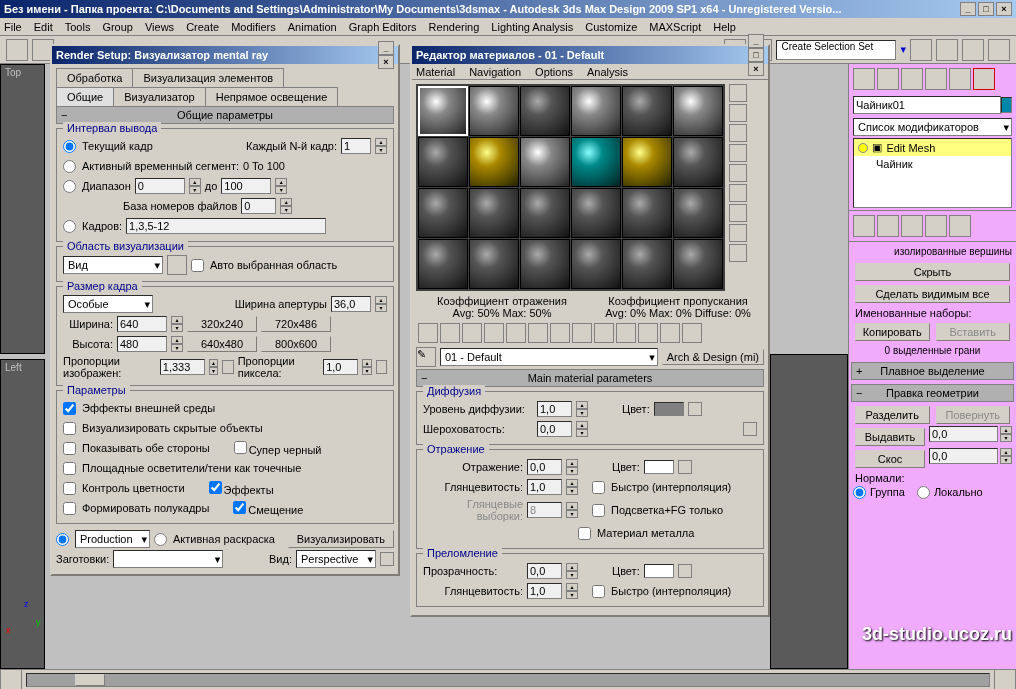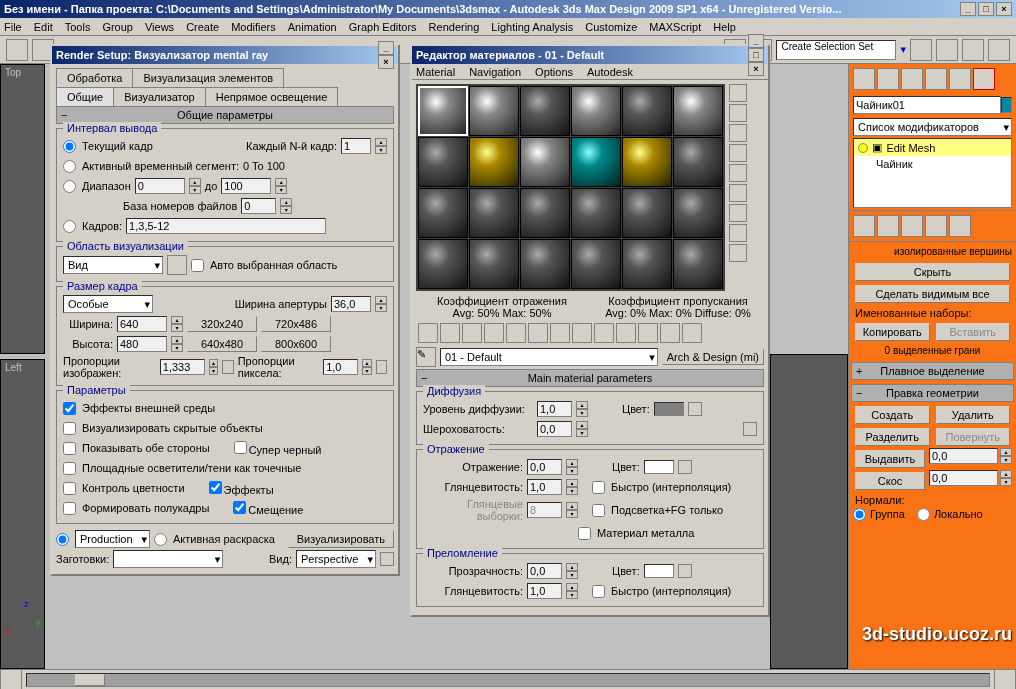--- a/index.html
+++ b/index.html
@@ -43,21 +43,21 @@
 .mat-slot.sel { border: 2px solid #fff; }
 .mat-slot.dark { background: radial-gradient(circle at 35% 30%, #aaa 0%, #555 30%, #111 100%); }
 .mat-slot.color1 { background: radial-gradient(circle at 35% 30%, #ff8 0%, #a80 30%, #220 100%); }
 .mat-slot.color2 { background: radial-gradient(circle at 35% 30%, #8ff 0%, #088 30%, #022 100%); }
 .mat-side { width: 20px; display: flex; flex-direction: column; gap: 2px; }
 .mat-side-btn { width: 18px; height: 18px; background: #d4d0c8; border: 1px solid #808080; }
 .icon-row { display: flex; gap: 2px; padding: 2px; }
 .icon-btn { width: 20px; height: 20px; background: #d4d0c8; border: 1px solid #808080; }
 .color-swatch { width: 30px; height: 14px; background: #808080; border: 1px inset #808080; }
 .lock-icon { width: 14px; height: 14px; background: #d4d0c8; border: 1px solid #808080; }
-.right-panel { position: absolute; right: 0; top: 0; width: 168px; bottom: 0; background: #f97316; border-left: 1px solid #808080; }
+.right-panel { position: absolute; right: 0; top: 0; width: 168px; bottom: 0; background: #f0abfc; border-left: 1px solid #808080; }
 .rp-icons { display: flex; flex-wrap: wrap; gap: 2px; padding: 4px; }
 .rp-icon { width: 22px; height: 22px; background: #d4d0c8; border: 1px solid #808080; }
 .rp-icon.red { border-color: #c00; }
 .rp-input { width: 150px; margin: 2px 4px; background: #fff; border: 1px inset #808080; padding: 2px; }
 .mod-list { margin: 2px 4px; background: #fff; border: 1px inset #808080; min-height: 70px; }
 .mod-item { padding: 2px 4px; display: flex; align-items: center; gap: 4px; }
 .mod-item.sel { background: #ffff80; }
 .mod-bulb { width: 10px; height: 10px; background: #ff0; border-radius: 50%; border: 1px solid #888; }
 .rp-btn { background: #d4d0c8; border: 1px outset #d4d0c8; padding: 2px 6px; font-size: 11px; margin: 2px; }
 .rp-row { display: flex; padding: 0 4px; gap: 2px; }
@@ -315,21 +315,21 @@
       <div class="win-btns">
         <div class="win-btn">_</div>
         <div class="win-btn">□</div>
         <div class="win-btn">×</div>
       </div>
     </div>
     <div class="menubar" style="height:16px;gap:14px;">
       <span>Material</span>
       <span>Navigation</span>
       <span>Options</span>
-      <span>Autodesk</span>
+      <span>Analysis</span>
     </div>
     <div class="dlg-body">
       <div style="display:flex;gap:4px">
         <div class="mat-grid">
           <div class="mat-slot sel"></div>
           <div class="mat-slot"></div>
           <div class="mat-slot dark"></div>
           <div class="mat-slot"></div>
           <div class="mat-slot dark"></div>
           <div class="mat-slot"></div>
@@ -461,21 +461,21 @@
         </div>
         <div class="row" style="padding-left:155px">
           <input type="checkbox" style="">
           <label>Материал металла</label>
         </div>
       </div>
 
       <div class="fieldset">
         <div class="legend">Преломление</div>
         <div class="row">
-          <span style="width:100px;text-align:right">Прозрачность:</span>
+          <span style="width:100px;text-align:left">Прозрачность:</span>
           <input class="num-input" style="width: 35px;" value="0,0">
           <div class="spinner">
               <div class="spinner-btn">▴</div>
               <div class="spinner-btn">▾</div>
             </div>
           <span style="margin-left:30px">Цвет:</span>
           <div class="color-swatch" style="background:#fff"></div>
           <div class="lock-icon"></div>
         </div>
         <div class="row">
@@ -539,24 +539,20 @@
     </div>
     <div style="text-align:center;padding:2px;font-size:10px">0 выделенные грани</div>
 
     <div class="rollout-header" style="margin:4px 2px">
       <span class="toggle">+</span><span>Плавное выделение</span>
     </div>
     <div class="rollout-header" style="margin:2px 2px">
       <span class="toggle">−</span><span>Правка геометрии</span>
     </div>
     <div class="rp-row">
-      <button class="rp-btn">Создать</button>
-      <button class="rp-btn">Удалить</button>
-    </div>
-    <div class="rp-row">
       <button class="rp-btn">Разделить</button>
       <button class="rp-btn" style="color:#888">Повернуть</button>
     </div>
     <div class="rp-row">
       <button class="rp-btn" style="flex:0 0 70px">Выдавить</button>
       <input class="num-input" style="flex: 1 1 0%;" value="0,0">
       <div class="spinner">
           <div class="spinner-btn">▴</div>
           <div class="spinner-btn">▾</div>
         </div>

